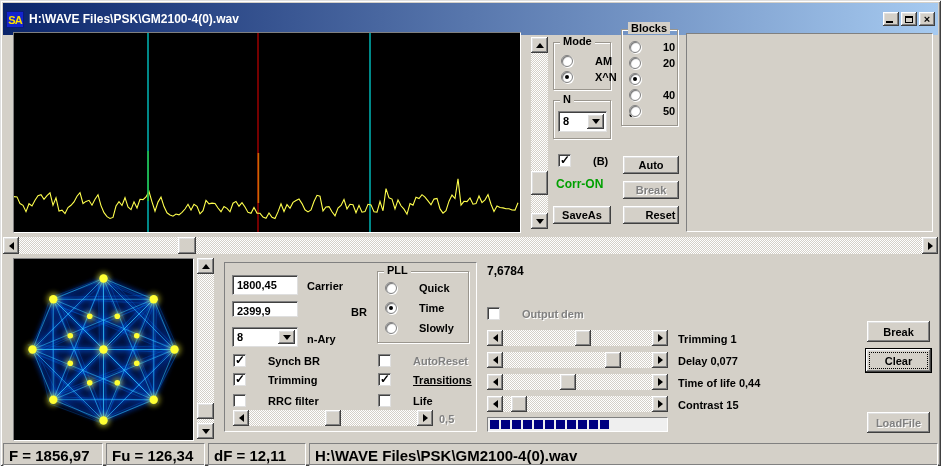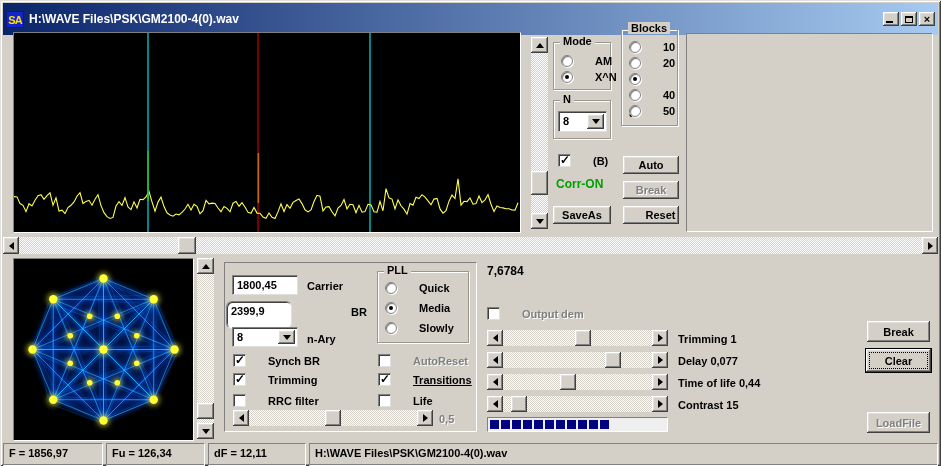--- a/index.html
+++ b/index.html
@@ -70,21 +70,21 @@
   .vscroll .sbtn{width:17px;height:16px;left:0;}
   .vscroll .sbtn.u{top:0}.vscroll .sbtn.d{bottom:0}
   .vscroll .track{position:absolute;top:16px;bottom:16px;left:0;right:0;}
   .vscroll .thumb{left:0;width:17px;}
   
   .progress{position:absolute;background:#efefef;border:1px solid;border-color:#808080 #fff #fff #808080;
             display:flex;align-items:stretch;padding:2px;gap:2px;}
   .pblock{width:9px;flex:none;}
   
   .sb-panel{position:absolute;height:23px;border:1px solid;border-color:#808080 #fff #fff #808080;
-            font-weight:bold;font-size:11px;padding:3px 0 0 5px;white-space:nowrap;overflow:hidden;}
+            font-weight:bold;font-size:15px;padding:3px 0 0 5px;white-space:nowrap;overflow:hidden;}
 </style>
 </head>
 <body>
 
 <div id="win">
 
   <div class="titlebar">
     <div class="app-icon">SA</div>
     <div class="title-text">H:\WAVE Files\PSK\GM2100-4(0).wav</div>
     <div class="winbtn">
@@ -375,21 +375,21 @@
       <div class="thumb" style="height: 16px; top: calc(97% - 15.52px);"></div>
     </div>
     <div class="sbtn d">
         <span class="arr down"></span>
       </div>
   </div>
 
   <div class="panel-sunken" style="left:224px;top:262px;width:253px;height:170px;">
     <div class="tfield" style="left:7px;top:12px;width:66px;height:20px;">1800,45</div>
     <div class="abs lbl" style="left:82px;top:17px;">Carrier</div>
-    <div class="tfield" style="left:1px;top:38px;width:66px;height:28px;border-radius:6px;">2399,9</div>
+    <div class="tfield" style="left:7px;top:38px;width:66px;height:16px;">2399,9</div>
     <div class="abs lbl" style="left:82px;top:43px;padding-left:44px;">BR</div>
     <div class="tfield" style="left:7px;top:64px;width:66px;height:20px;">
       <span>8</span>
       <span class="combo-btn">
           <span class="arr down"></span>
         </span>
     </div>
     <div class="abs lbl" style="left:82px;top:70px;">n-Ary</div>
 
     <div class="ctl-row" style="left:8px;top:91px;">
@@ -406,21 +406,21 @@
     </div>
 
     <div class="gb" style="left:152px;top:8px;width:92px;height:72px;">
       <span class="gb-legend">PLL</span>
       <div class="ctl-row" style="left:7px;top:10px;">
         <span class="rb"></span>
         <span class="lbl">Quick</span>
       </div>
       <div class="ctl-row" style="left:7px;top:30px;">
         <span class="rb checked"></span>
-        <span class="lbl">Media</span>
+        <span class="lbl">Time</span>
       </div>
       <div class="ctl-row" style="left:7px;top:50px;">
         <span class="rb"></span>
         <span class="lbl">Slowly</span>
       </div>
     </div>
 
     <div class="ctl-row" style="left:153px;top:91px;">
       <span class="cb"></span>
       <span class="lbl gray">AutoReset</span>

